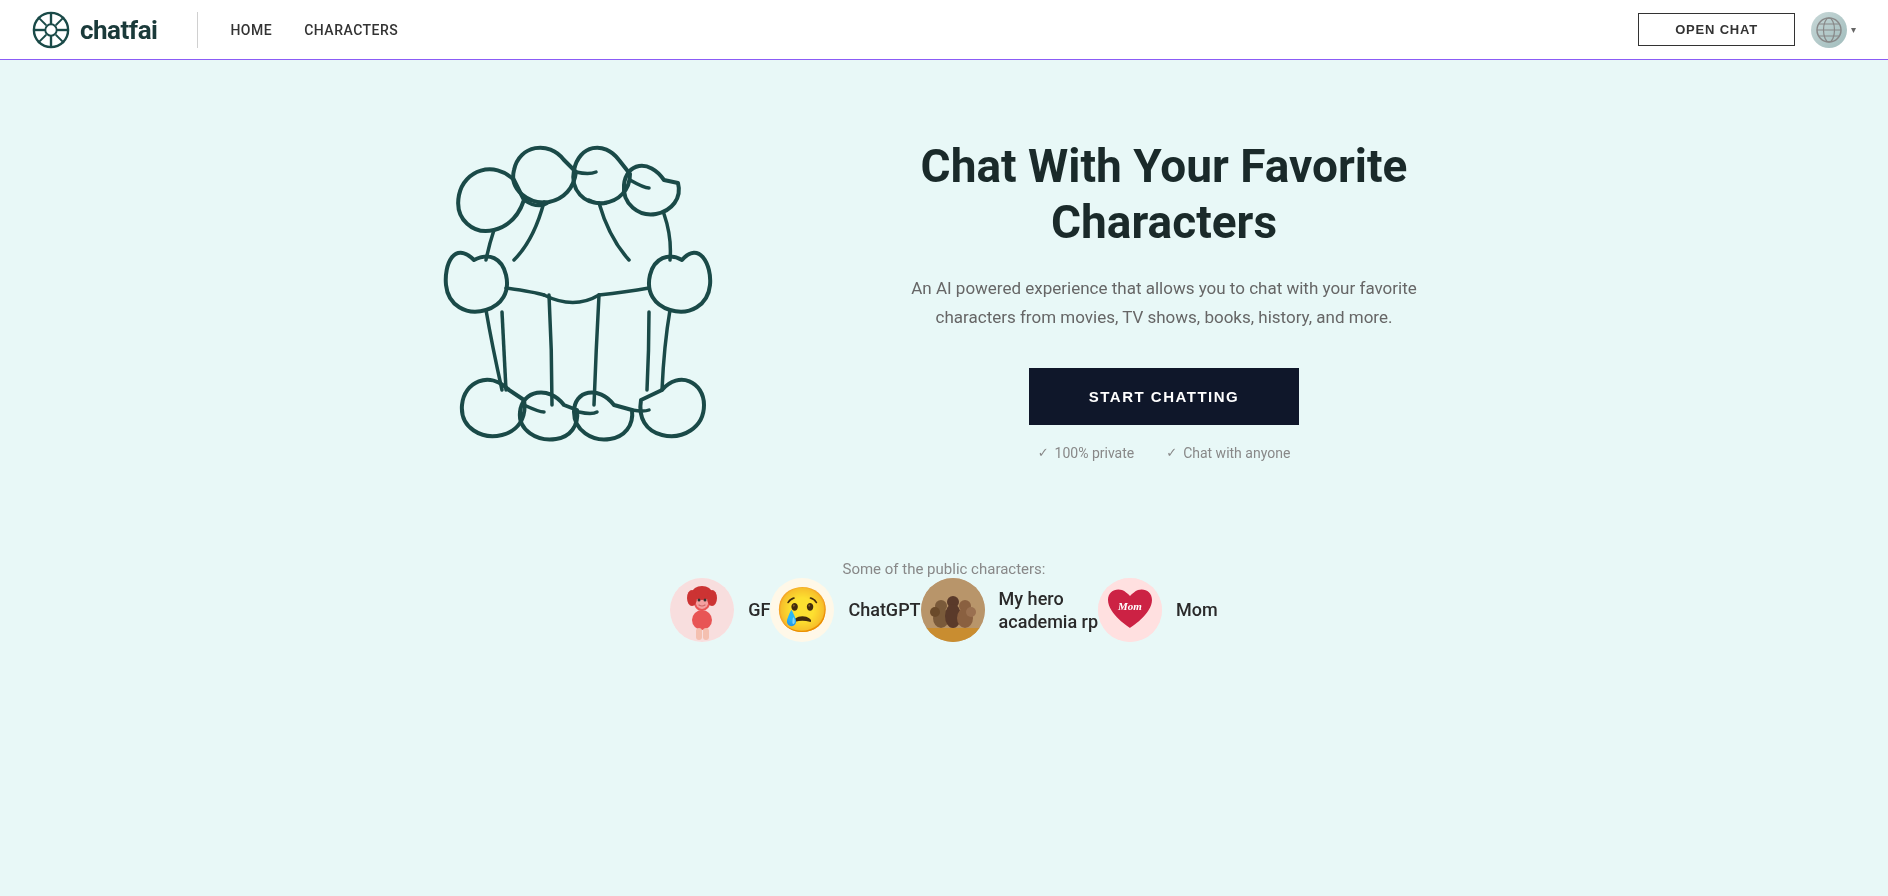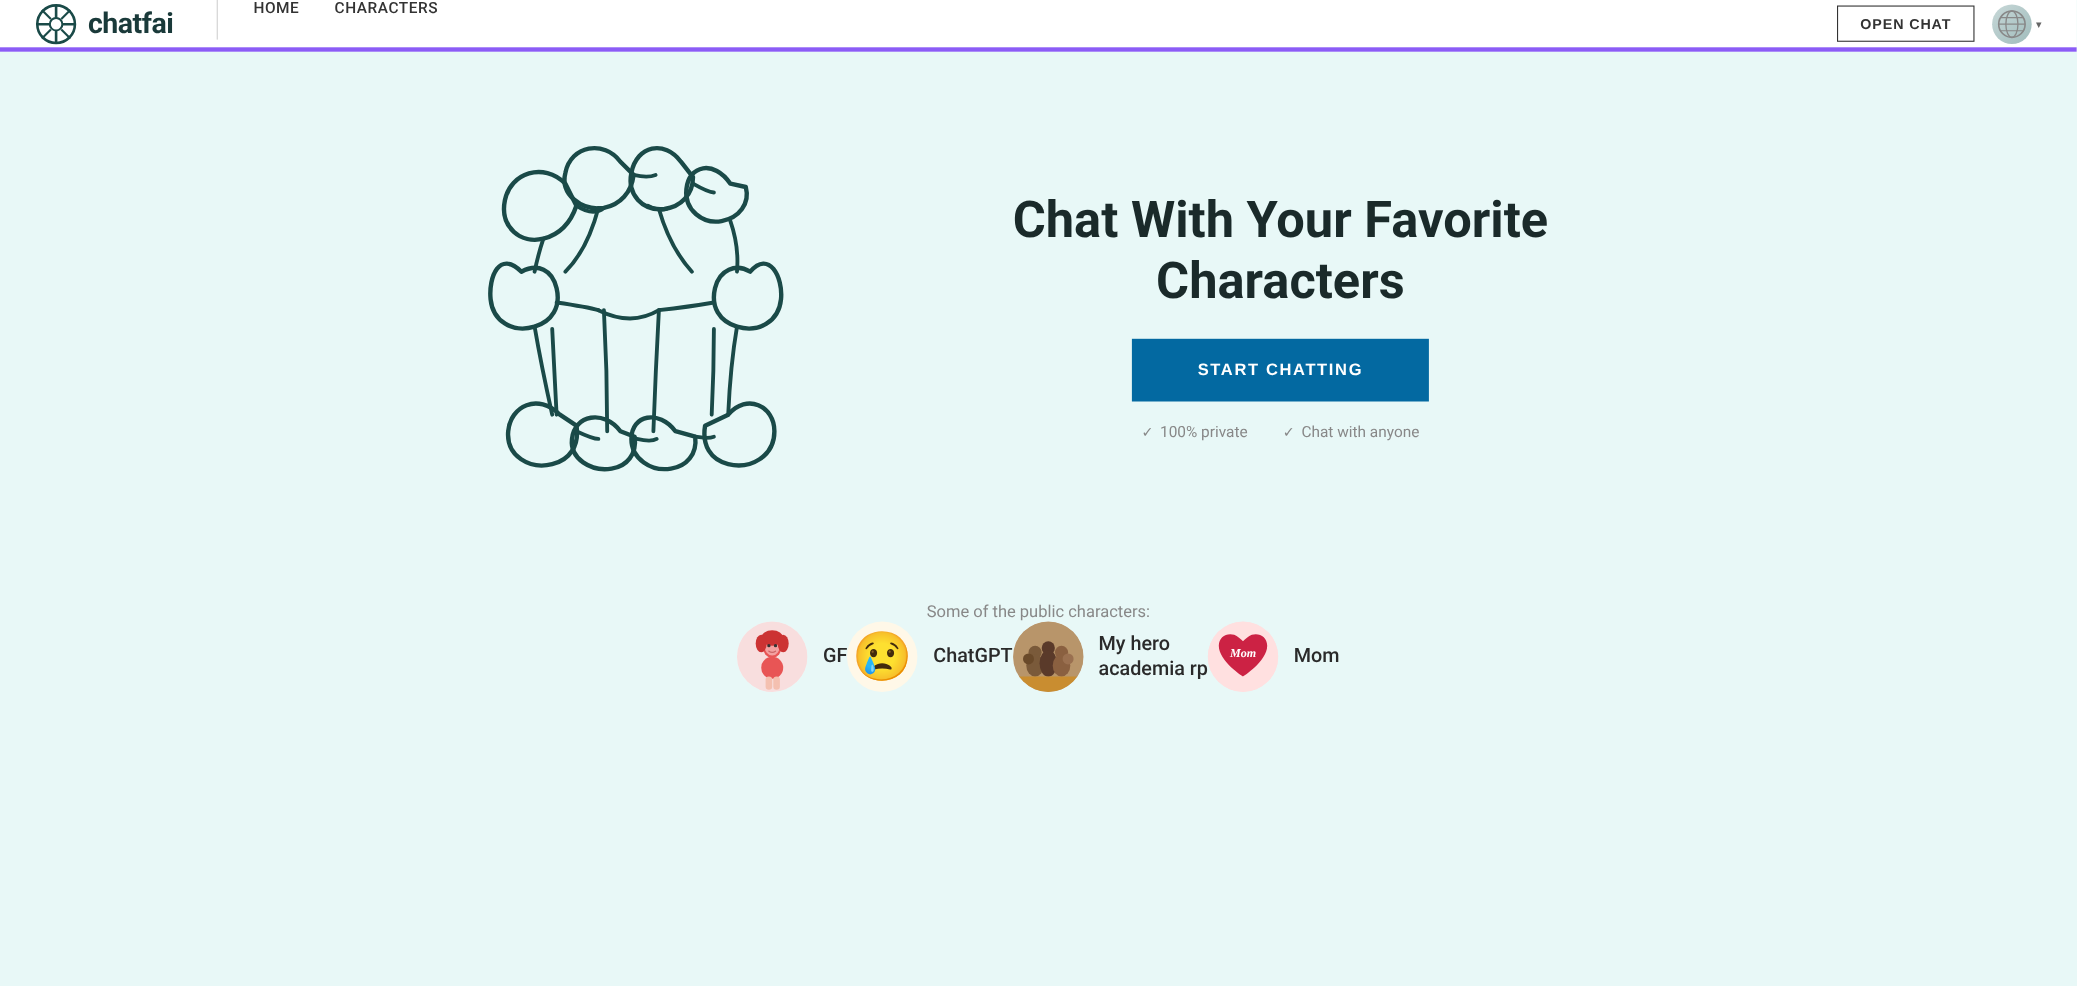--- a/index.html
+++ b/index.html
@@ -7,24 +7,25 @@
     body {
       font-family: -apple-system, BlinkMacSystemFont, 'Segoe UI', Roboto, sans-serif;
       background: #e8f8f7;
       min-height: 896px;
       width: 1888px;
     }
 
     
     nav {
       display: flex;
+      align-items: center;
       background: #ffffff;
-      border-bottom: 4px solid #8b5cf6;
+      border-bottom: 1px solid #8b5cf6;
       padding: 0 32px;
-      height: 47px;
+      height: 60px;
     }
 
     .logo-area {
       display: flex;
       align-items: center;
       gap: 10px;
       margin-right: 40px;
     }
 
     .logo-icon {
@@ -63,21 +64,21 @@
 
     .nav-right {
       display: flex;
       align-items: center;
       gap: 16px;
     }
 
     .open-chat-btn {
       border: 1.5px solid #333;
       background: transparent;
-      padding: 8px 20px;
+      padding: 8px 36px;
       font-size: 13px;
       font-weight: 600;
       letter-spacing: 0.8px;
       color: #333;
       cursor: pointer;
     }
 
     .avatar-btn {
       width: 36px;
       height: 36px;
@@ -135,21 +136,21 @@
     }
 
     .hero-subtitle {
       font-size: 17px;
       color: #666;
       line-height: 1.7;
       margin-bottom: 36px;
     }
 
     .start-chatting-btn {
-      background: #0369a1;
+      background: #0f172a;
       color: #fff;
       border: none;
       padding: 20px 60px;
       font-size: 15px;
       font-weight: 700;
       letter-spacing: 1.5px;
       cursor: pointer;
       display: inline-block;
       margin-bottom: 20px;
     }
@@ -316,20 +317,21 @@
       <path d="M68 192 Q70 230, 72 270" stroke="#1a4a48" stroke-width="3.5" fill="none" stroke-linecap="round"></path>
       <path d="M215 192 Q215 230, 213 270" stroke="#1a4a48" stroke-width="3.5" fill="none" stroke-linecap="round"></path>
 
       <path d="M115 175 Q118 230, 118 285" stroke="#1a4a48" stroke-width="3.5" fill="none" stroke-linecap="round"></path>
       <path d="M165 175 Q162 230, 160 285" stroke="#1a4a48" stroke-width="3.5" fill="none" stroke-linecap="round"></path>
     </svg>
   </div>
 
   <div class="hero-content">
     <h1 class="hero-title">Chat With Your Favorite Characters</h1>
+    <p class="hero-subtitle">An AI powered experience that allows you to chat with your favorite characters from movies, TV shows, books, history, and more.</p>
     <button class="start-chatting-btn">START CHATTING</button>
     <div class="hero-badges">
       <div class="hero-badge">
         <span class="check-icon">✓</span>
         <span>100% private</span>
       </div>
       <div class="hero-badge">
         <span class="check-icon">✓</span>
         <span>Chat with anyone</span>
       </div>

